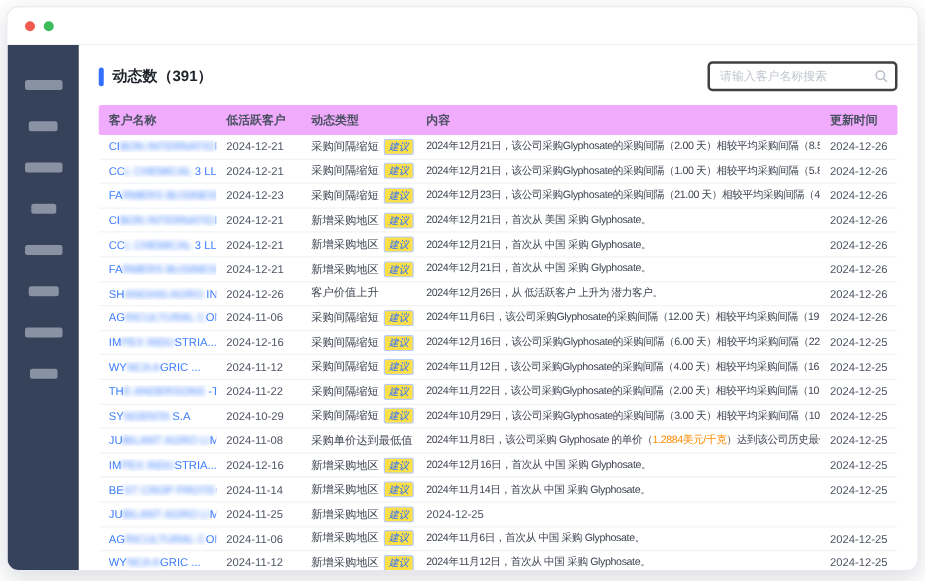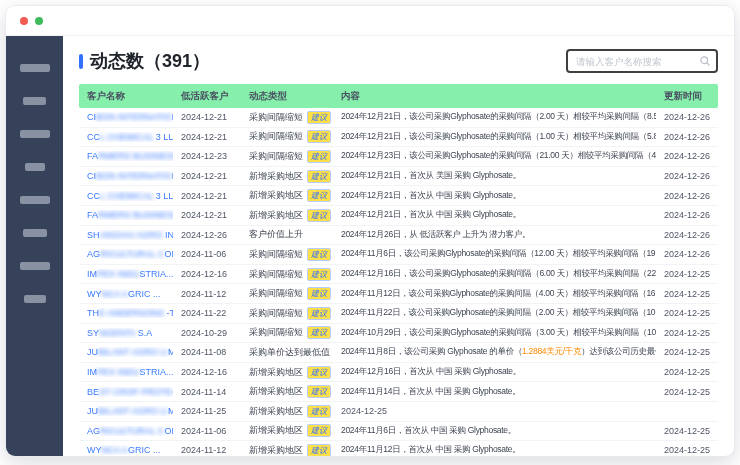--- a/index.html
+++ b/index.html
@@ -31,31 +31,31 @@
   .nav-bar:nth-child(3){width:30px;}
   .nav-bar:nth-child(4){width:20px;}
   .nav-bar:nth-child(5){width:30px;}
   .nav-bar:nth-child(6){width:24px;}
   .nav-bar:nth-child(7){width:30px;}
   .nav-bar:nth-child(8){width:22px;}
   .main { flex:1; min-width:0; display:flex; flex-direction:column; padding:10px 16px 0 16px; }
   .page-header { display:flex; align-items:center; justify-content:space-between; height:30px; margin-bottom:8px; }
   .title-wrap { display:flex; align-items:center; gap:7px; }
   .accent { width:4px; height:15px; background:#3370ff; border-radius:2px; }
-  .page-title { font-size:18px; font-weight:bold; color:#20242b; margin:0; }
+  .page-title { font-size:12px; font-weight:bold; color:#20242b; margin:0; }
   .search-box { position:relative; width:152px; }
   .search-box input {
     width:100%; height:24px; border:2px solid #404040; border-radius:4px;
     padding:0 24px 0 8px; font-size:9.5px; color:#333; outline:none; background:#fff;
   }
   .search-box input::placeholder { color:#c1c6cf; }
   .search-icon { position:absolute; right:7px; top:6px; width:12px; height:12px; }
   .table { flex:1; min-height:0; display:flex; flex-direction:column; }
   .thead, .trow { display:grid; grid-template-columns:94px 68px 92px 1fr 62px; align-items:center; }
-  .thead { background:#86efac; height:24px; flex:0 0 24px; border-radius:2px; }
+  .thead { background:#f0abfc; height:24px; flex:0 0 24px; border-radius:2px; }
   .th { font-size:9.5px; color:#495060; font-weight:bold; padding:0 6px 0 8px; white-space:nowrap; overflow:hidden; }
   .tbody { flex:1; overflow:hidden; }
   .trow { height:19.6px; border-bottom:1px solid #f2f3f5; }
   .td { padding:0 6px 0 8px; white-space:nowrap; overflow:hidden; font-size:9px; color:#4e5565; }
   .customer { color:#3b7cff; cursor:pointer; }
   .blurred { filter:blur(2px); }
   .type-cell { display:flex; align-items:flex-end; gap:4px; color:#3f4552; }
   .badge {
     flex:0 0 auto; font-size:8px; color:#3370ff; background:#fde047;
     border:1px solid #b6ccff; border-radius:2px; line-height:11px; padding:0 3px;font-style:italic;

